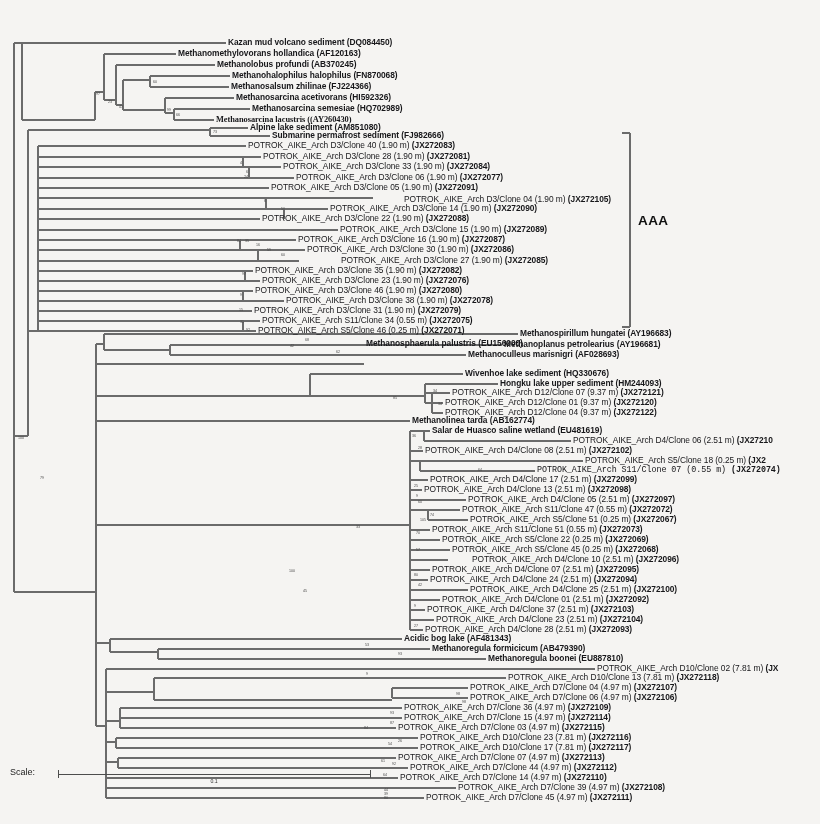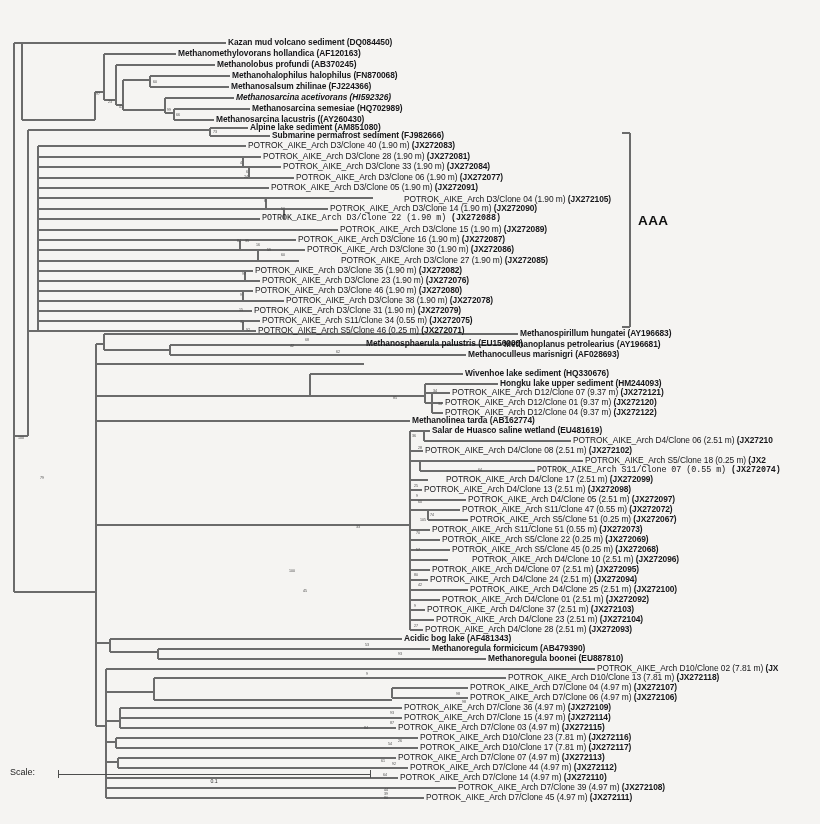--- a/index.html
+++ b/index.html
@@ -252,33 +252,33 @@
 </svg>
 
 <div id="clade-aaa" style="left:638px; top:213px;">AAA</div>
 
 <div id="leaf-layer">
     <div class="leaf-label ref" style="left: 228px; top: 38px;">Kazan mud volcano sediment (DQ084450)</div>
     <div class="leaf-label ref" style="left: 178px; top: 49px;">Methanomethylovorans hollandica (AF120163)</div>
     <div class="leaf-label ref" style="left: 217px; top: 60px;">Methanolobus profundi (AB370245)</div>
     <div class="leaf-label ref" style="left: 232px; top: 71px;">Methanohalophilus halophilus (FN870068)</div>
     <div class="leaf-label ref" style="left: 231px; top: 82px;">Methanosalsum zhilinae (FJ224366)</div>
-    <div class="leaf-label ref" style="left: 236px; top: 93px; font-style: italic;">Methanosarcina acetivorans (HI592326)</div>
+    <div class="leaf-label ref" style="left: 236px; top: 93px;">Methanosarcina acetivorans (HI592326)</div>
     <div class="leaf-label ref" style="left: 252px; top: 104px;">Methanosarcina semesiae (HQ702989)</div>
-    <div class="leaf-label ref" style="left: 216px; top: 115px;">Methanosarcina lacustris ((AY260430)</div>
+    <div class="leaf-label ref" style="left: 216px; top: 115px; font-family: Liberation Serif, serif;">Methanosarcina lacustris ((AY260430)</div>
     <div class="leaf-label ref" style="left: 250px; top: 123px;">Alpine lake sediment (AM851080)</div>
     <div class="leaf-label ref" style="left: 272px; top: 131px;">Submarine permafrost sediment (FJ982666)</div>
     <div class="leaf-label" style="left: 248px; top: 141px;">POTROK_AIKE_Arch D3/Clone 40 (1.90 m) <span class="acc">(JX272083)</span></div>
     <div class="leaf-label" style="left: 263px; top: 152px;">POTROK_AIKE_Arch D3/Clone 28 (1.90 m) <span class="acc">(JX272081)</span></div>
     <div class="leaf-label" style="left: 283px; top: 162px;">POTROK_AIKE_Arch D3/Clone 33 (1.90 m) <span class="acc">(JX272084)</span></div>
     <div class="leaf-label" style="left: 296px; top: 173px;">POTROK_AIKE_Arch D3/Clone 06 (1.90 m) <span class="acc">(JX272077)</span></div>
     <div class="leaf-label" style="left: 271px; top: 183px;">POTROK_AIKE_Arch D3/Clone 05 (1.90 m) <span class="acc">(JX272091)</span></div>
     <div class="leaf-label" style="left: 375px; top: 195px; padding-left: 29px;">POTROK_AIKE_Arch D3/Clone 04 (1.90 m) <span class="acc">(JX272105)</span></div>
     <div class="leaf-label" style="left: 330px; top: 204px;">POTROK_AIKE_Arch D3/Clone 14 (1.90 m) <span class="acc">(JX272090)</span></div>
-    <div class="leaf-label" style="left: 262px; top: 214px; font-family: Liberation Mono, monospace;">POTROK_AIKE_Arch D3/Clone 22 (1.90 m) <span class="acc">(JX272088)</span></div>
+    <div class="leaf-label" style="left: 262px; top: 214px;">POTROK_AIKE_Arch D3/Clone 22 (1.90 m) <span class="acc">(JX272088)</span></div>
     <div class="leaf-label" style="left: 340px; top: 225px;">POTROK_AIKE_Arch D3/Clone 15 (1.90 m) <span class="acc">(JX272089)</span></div>
     <div class="leaf-label" style="left: 298px; top: 235px;">POTROK_AIKE_Arch D3/Clone 16 (1.90 m) <span class="acc">(JX272087)</span></div>
     <div class="leaf-label" style="left: 307px; top: 245px;">POTROK_AIKE_Arch D3/Clone 30 (1.90 m) <span class="acc">(JX272086)</span></div>
     <div class="leaf-label" style="left: 301px; top: 256px; padding-left: 40px;">POTROK_AIKE_Arch D3/Clone 27 (1.90 m) <span class="acc">(JX272085)</span></div>
     <div class="leaf-label" style="left: 255px; top: 266px;">POTROK_AIKE_Arch D3/Clone 35 (1.90 m) <span class="acc">(JX272082)</span></div>
     <div class="leaf-label" style="left: 262px; top: 276px;">POTROK_AIKE_Arch D3/Clone 23 (1.90 m) <span class="acc">(JX272076)</span></div>
     <div class="leaf-label" style="left: 255px; top: 286px;">POTROK_AIKE_Arch D3/Clone 46 (1.90 m) <span class="acc">(JX272080)</span></div>
     <div class="leaf-label" style="left: 286px; top: 296px;">POTROK_AIKE_Arch D3/Clone 38 (1.90 m) <span class="acc">(JX272078)</span></div>
     <div class="leaf-label" style="left: 254px; top: 306px;">POTROK_AIKE_Arch D3/Clone 31 (1.90 m) <span class="acc">(JX272079)</span></div>
     <div class="leaf-label" style="left: 262px; top: 316px;">POTROK_AIKE_Arch S11/Clone 34 (0.55 m) <span class="acc">(JX272075)</span></div>
@@ -291,21 +291,21 @@
     <div class="leaf-label ref" style="left: 500px; top: 379px;">Hongku lake upper sediment (HM244093)</div>
     <div class="leaf-label" style="left: 452px; top: 388px;">POTROK_AIKE_Arch D12/Clone 07 (9.37 m) <span class="acc">(JX272121)</span></div>
     <div class="leaf-label" style="left: 445px; top: 398px;">POTROK_AIKE_Arch D12/Clone 01 (9.37 m) <span class="acc">(JX272120)</span></div>
     <div class="leaf-label" style="left: 445px; top: 408px;">POTROK_AIKE_Arch D12/Clone 04 (9.37 m) <span class="acc">(JX272122)</span></div>
     <div class="leaf-label ref" style="left: 412px; top: 416px;">Methanolinea tarda (AB162774)</div>
     <div class="leaf-label ref" style="left: 432px; top: 426px;">Salar de Huasco saline wetland (EU481619)</div>
     <div class="leaf-label" style="left: 573px; top: 436px;">POTROK_AIKE_Arch D4/Clone 06 (2.51 m) <span class="acc">(JX27210</span></div>
     <div class="leaf-label" style="left: 425px; top: 446px;">POTROK_AIKE_Arch D4/Clone 08 (2.51 m) <span class="acc">(JX272102)</span></div>
     <div class="leaf-label" style="left: 585px; top: 456px;">POTROK_AIKE_Arch S5/Clone 18 (0.25 m) <span class="acc">(JX2</span></div>
     <div class="leaf-label" style="left: 537px; top: 466px; font-family: Liberation Mono, monospace;">POTROK_AIKE_Arch S11/Clone 07 (0.55 m) <span class="acc">(JX272074)</span></div>
-    <div class="leaf-label" style="left: 430px; top: 475px; margin-left: 16px;">POTROK_AIKE_Arch D4/Clone 17 (2.51 m) <span class="acc">(JX272099)</span></div>
+    <div class="leaf-label" style="left: 430px; top: 475px;">POTROK_AIKE_Arch D4/Clone 17 (2.51 m) <span class="acc">(JX272099)</span></div>
     <div class="leaf-label" style="left: 424px; top: 485px;">POTROK_AIKE_Arch D4/Clone 13 (2.51 m) <span class="acc">(JX272098)</span></div>
     <div class="leaf-label" style="left: 468px; top: 495px;">POTROK_AIKE_Arch D4/Clone 05 (2.51 m) <span class="acc">(JX272097)</span></div>
     <div class="leaf-label" style="left: 462px; top: 505px;">POTROK_AIKE_Arch S11/Clone 47 (0.55 m) <span class="acc">(JX272072)</span></div>
     <div class="leaf-label" style="left: 470px; top: 515px;">POTROK_AIKE_Arch S5/Clone 51 (0.25 m) <span class="acc">(JX272067)</span></div>
     <div class="leaf-label" style="left: 432px; top: 525px;">POTROK_AIKE_Arch S11/Clone 51 (0.55 m) <span class="acc">(JX272073)</span></div>
     <div class="leaf-label" style="left: 442px; top: 535px;">POTROK_AIKE_Arch S5/Clone 22 (0.25 m) <span class="acc">(JX272069)</span></div>
     <div class="leaf-label" style="left: 452px; top: 545px;">POTROK_AIKE_Arch S5/Clone 45 (0.25 m) <span class="acc">(JX272068)</span></div>
     <div class="leaf-label" style="left: 472px; top: 555px;">POTROK_AIKE_Arch D4/Clone 10 (2.51 m) <span class="acc">(JX272096)</span></div>
     <div class="leaf-label" style="left: 432px; top: 565px;">POTROK_AIKE_Arch D4/Clone 07 (2.51 m) <span class="acc">(JX272095)</span></div>
     <div class="leaf-label" style="left: 430px; top: 575px;">POTROK_AIKE_Arch D4/Clone 24 (2.51 m) <span class="acc">(JX272094)</span></div>

